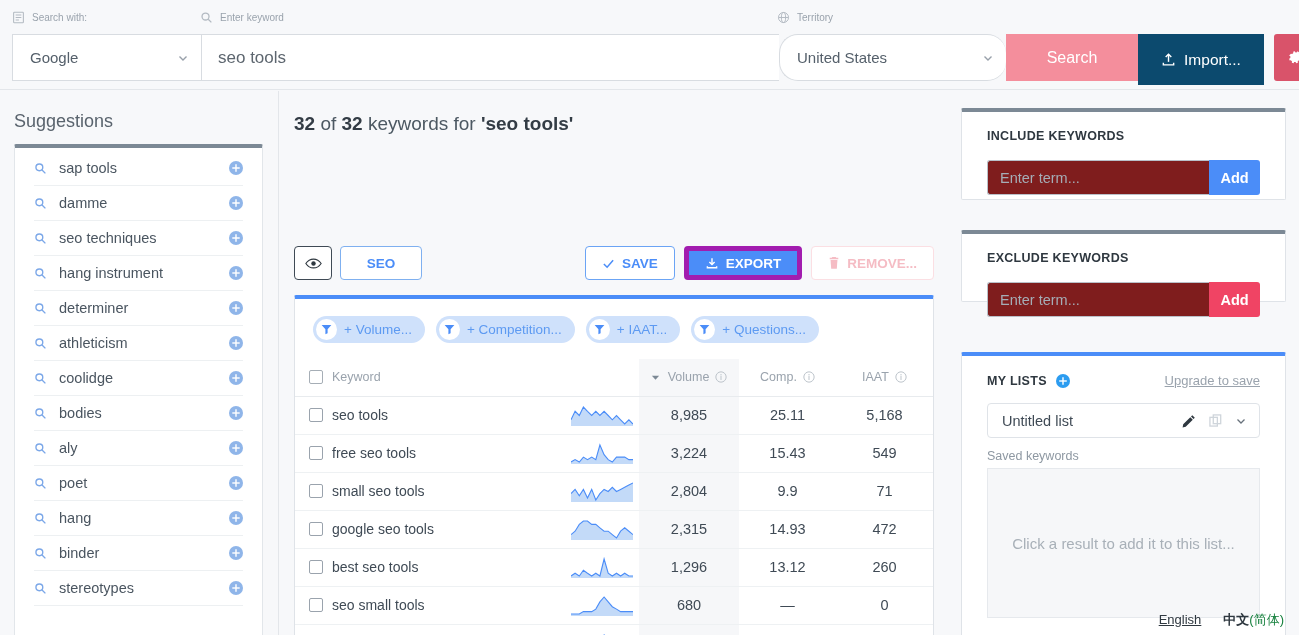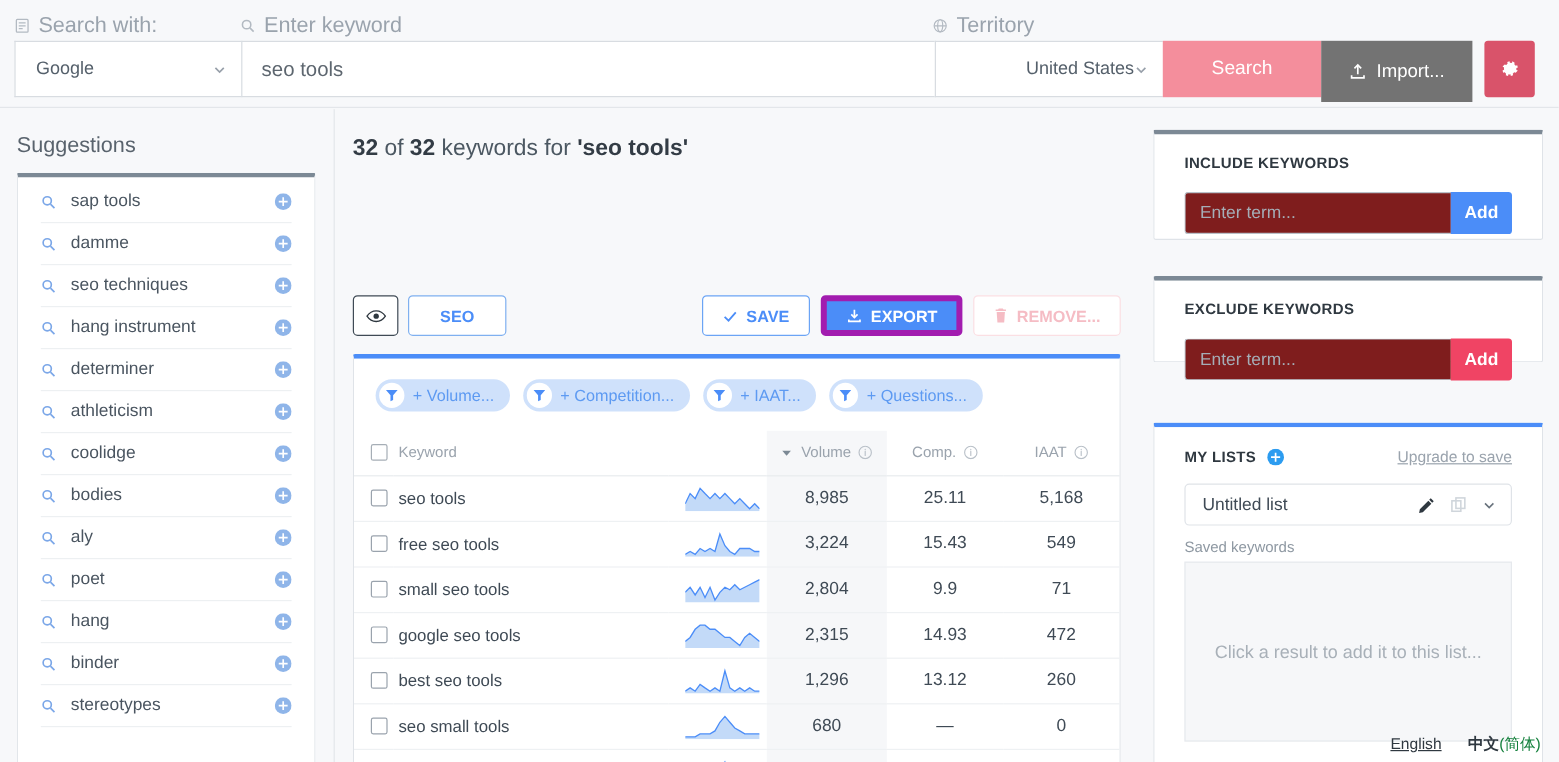--- a/index.html
+++ b/index.html
@@ -15,48 +15,48 @@
   .app { position:relative; width:1299px; height:635px; }
 
   
   .topbar {
     position:absolute; left:0; top:0; width:1299px; height:90px;
     background:#f7f8fa; border-bottom:1px solid #e3e6ea;
   }
   .toplabels { position:absolute; left:0; top:0; width:1299px; height:36px; }
   .toplabel {
     position:absolute; top:11px;
-    font-size:18px; color:#9aa3ad; display:flex; align-items:center; gap:7px;
+    font-size:10px; color:#9aa3ad; display:flex; align-items:center; gap:7px;
   }
   .tl-engine { left:12px; }
   .tl-keyword { left:200px; }
   .tl-territory { left:777px; }
   .mini-ic { display:inline-block; width:13px; height:13px; color:#b3bac2; }
   .mini-ic svg { display:block; width:13px; height:13px; }
 
   .searchrow { position:absolute; left:12px; top:34px; height:47px; display:flex; }
   .ctl {
     height:47px; background:#fff; border:1px solid #d8dce1;
     display:flex; align-items:center; font-size:15px; color:#55606b;
   }
   .sel-engine { width:189px; padding:0 12px 0 17px; justify-content:space-between; border-right:none; }
   .kw-input {
     width:578px; padding:0 16px; border-left:1px solid #d8dce1; border-right:none;
     font-size:17px; color:#5d666f;
   }
-  .sel-territory { width:190px; padding:0 12px 0 17px; justify-content:flex-end; border-right:none;}
+  .sel-territory { width:227px; padding:0 12px 0 17px; justify-content:space-between; border-right:none;border-radius:19px;}
   .chev { color:#98a0aa; font-size:11px; line-height:1; }
   .chev svg{display:block;width:12px;height:12px;}
   .btn-search {
     width:132px; height:47px; background:#f48e9c; color:#fff;
     display:flex; align-items:center; justify-content:center;
     font-size:16px; border:none;
   }
   .btn-import {
-    width:126px; height:51px; background:#737373; color:#fff;
+    width:126px; height:51px; background:#0c4a6e; color:#fff;
     display:flex; align-items:center; justify-content:center; gap:8px;
     font-size:15.5px; border:none;
   }
   .btn-gear {
     width:42px; height:47px; margin-left:10px; background:#d9536a; color:#fff;
     display:flex; align-items:center; justify-content:center; border:none; border-radius:3px;
   }
   .btn-gear svg { width:17px; height:17px; display:block; }
   .btn-import svg { width:15px; height:15px; display:block; }
 

